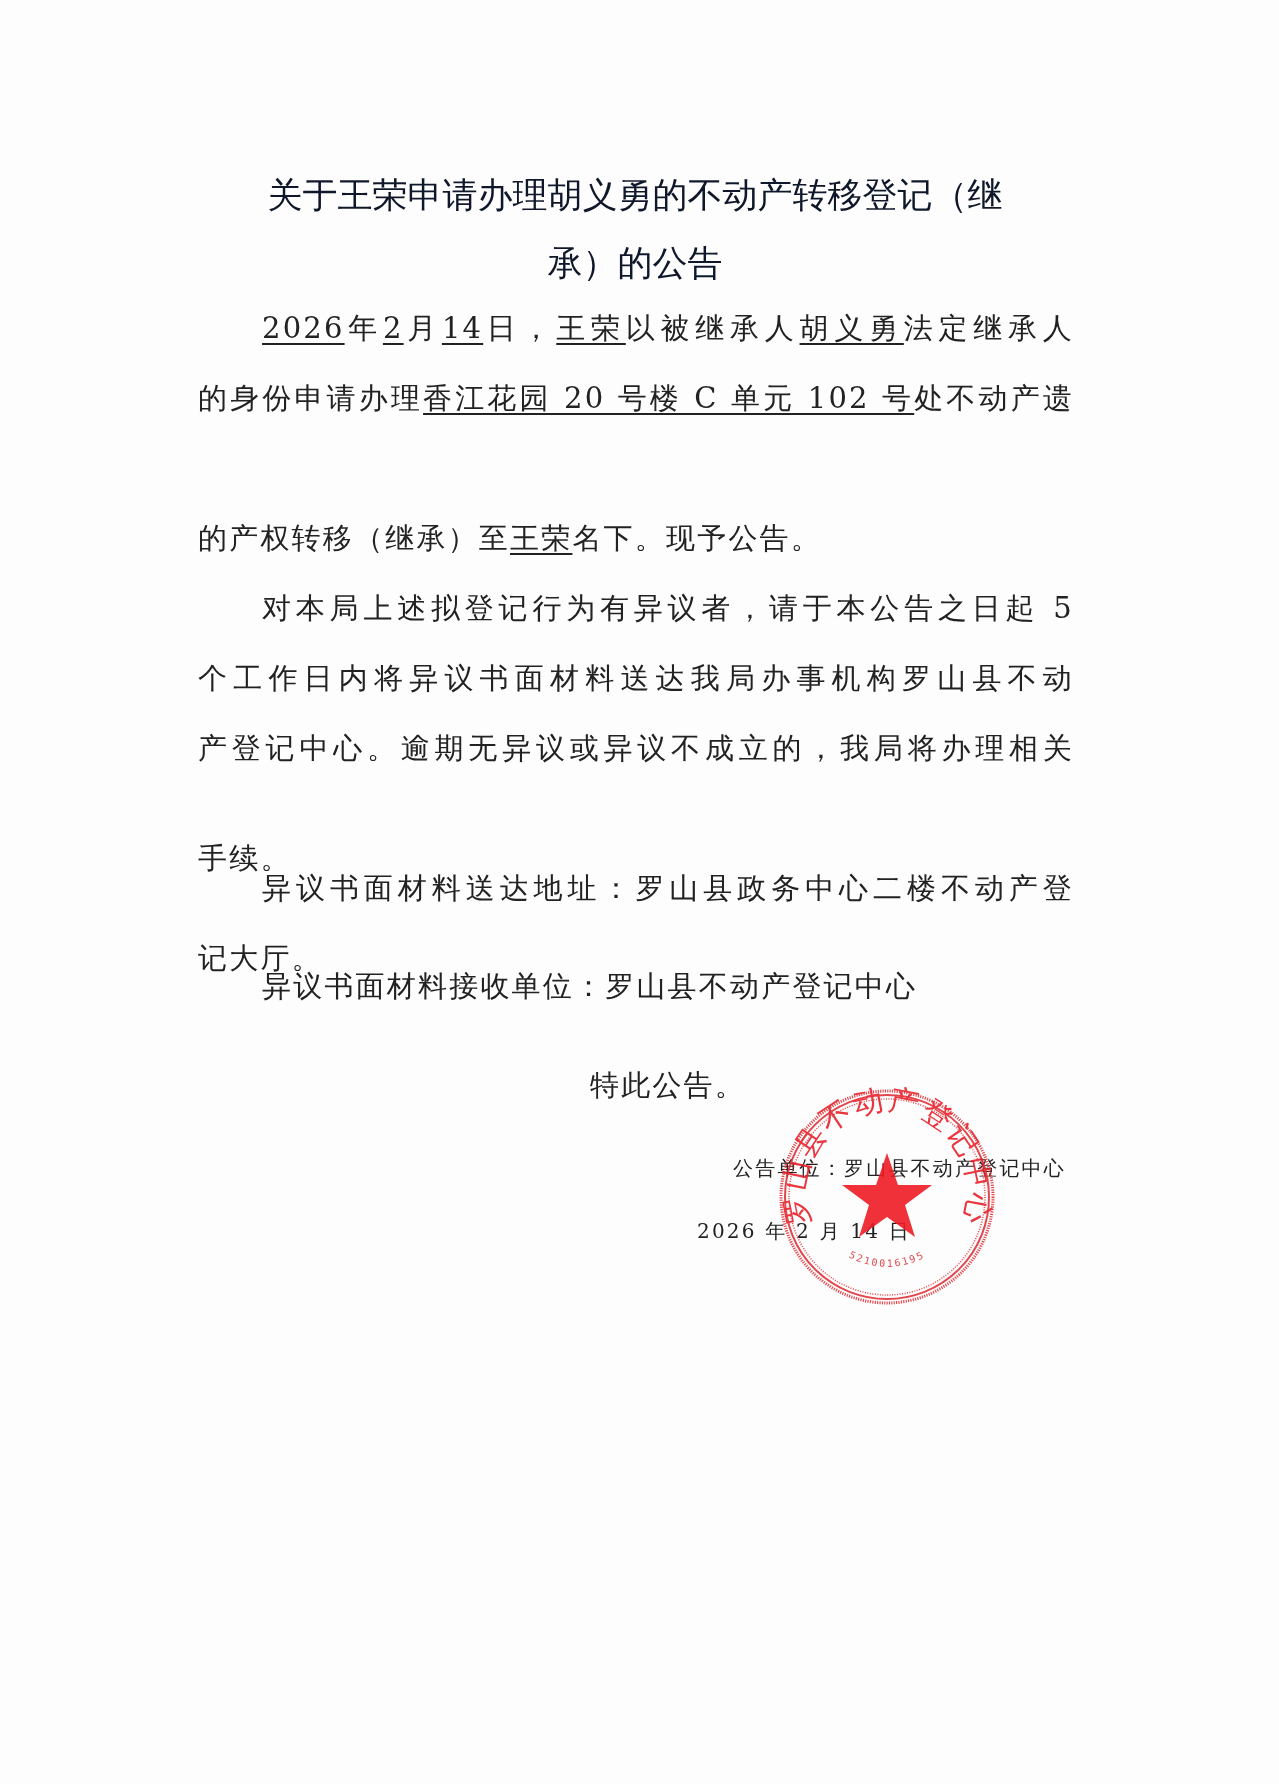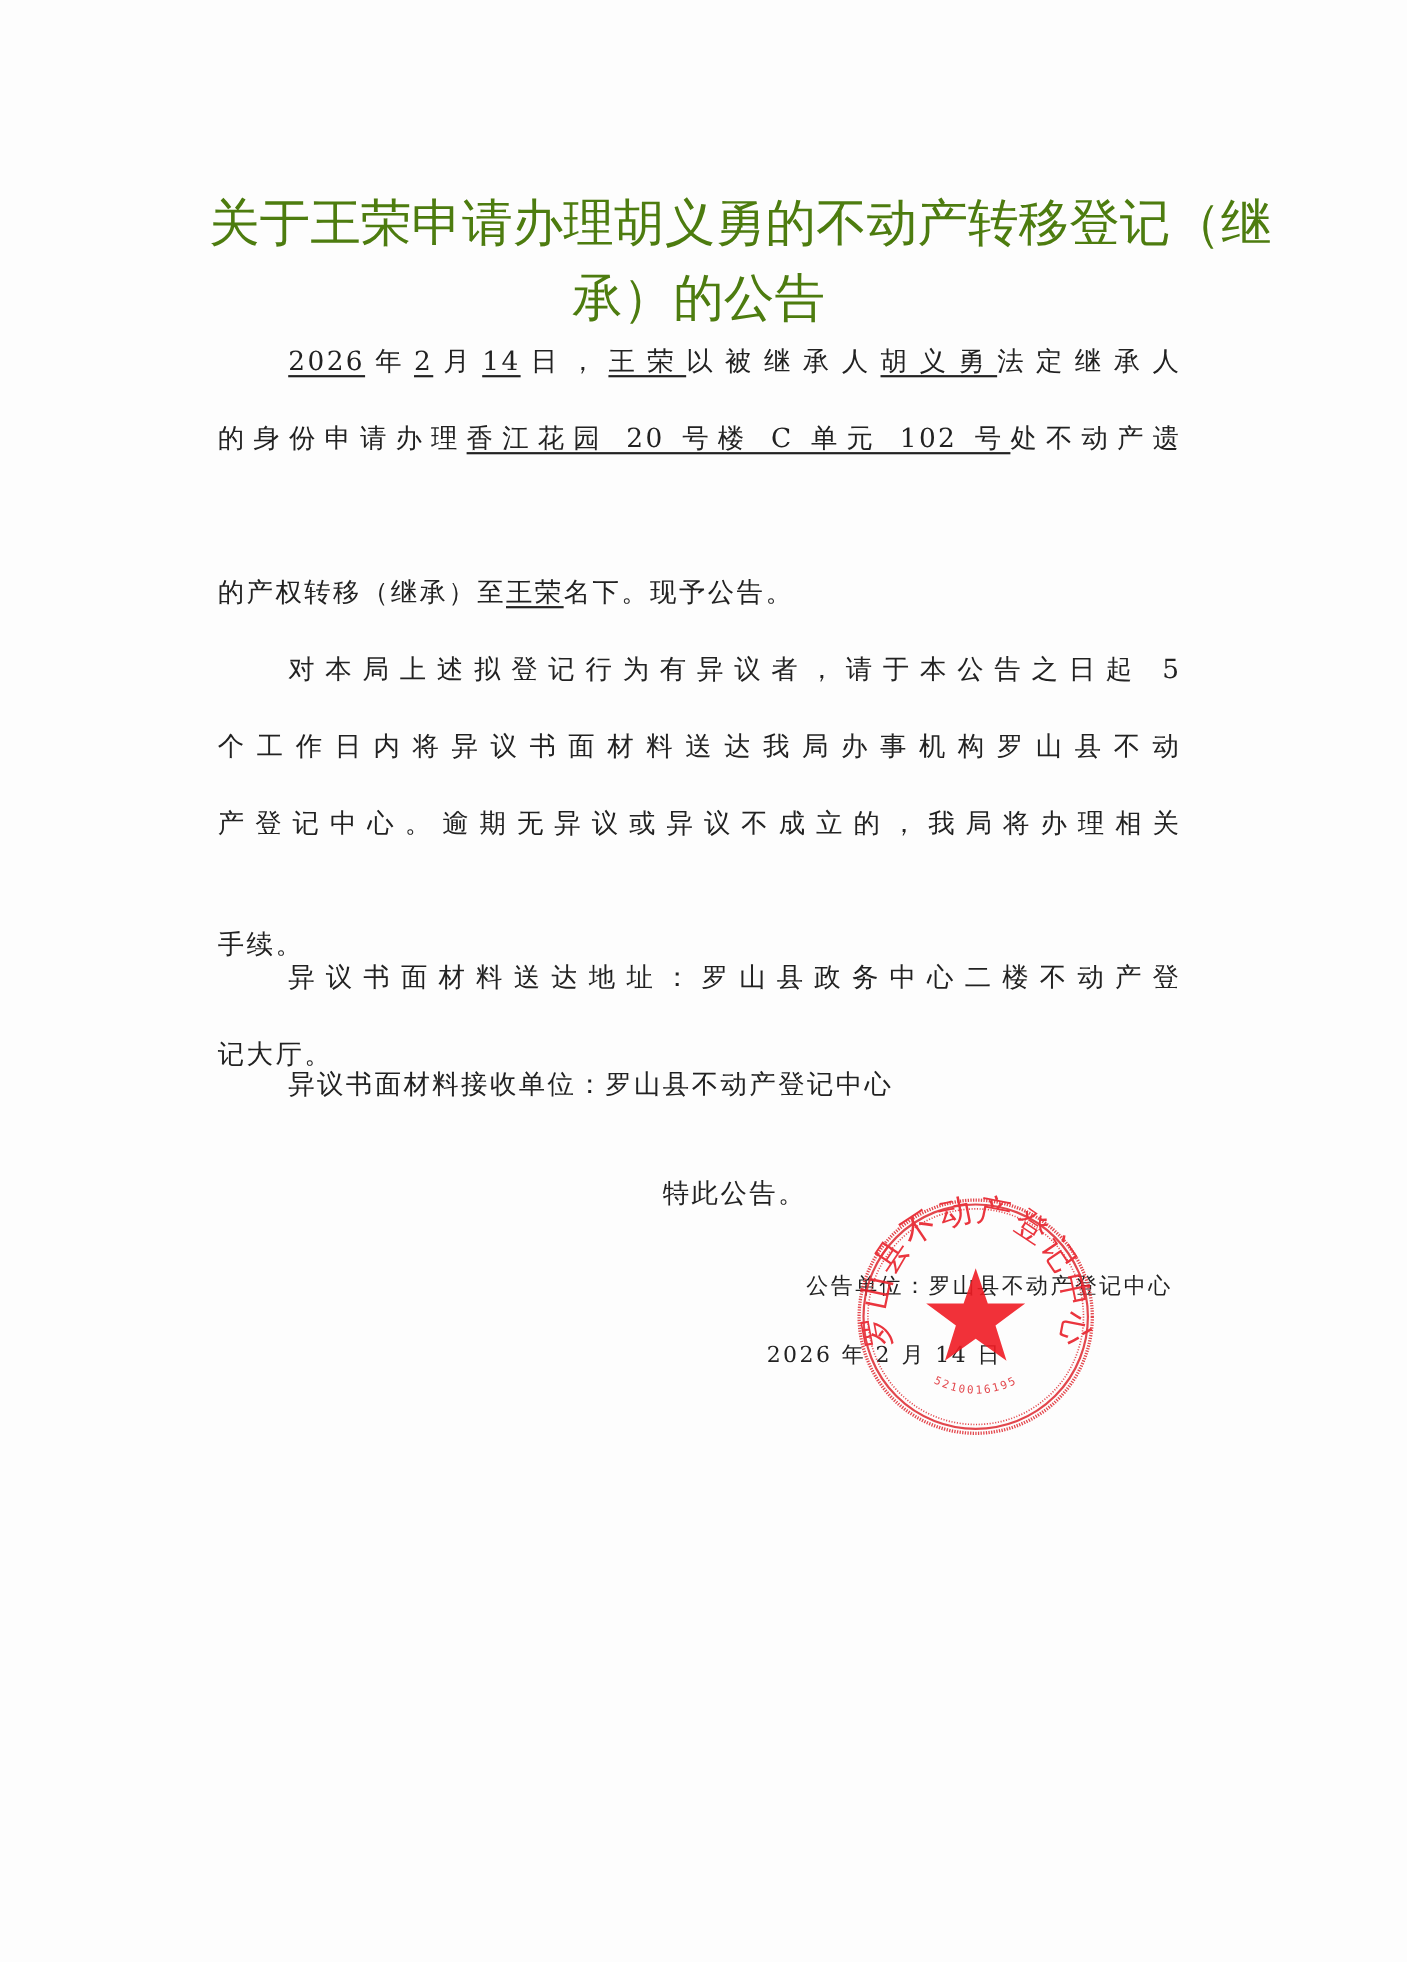--- a/index.html
+++ b/index.html
@@ -6,27 +6,27 @@
   body {
     width: 1279px; height: 1784px; position: relative; overflow: hidden;
     background: #fdfdfd;
     font-family: "DejaVu Serif", "Liberation Serif", serif;
     color: #1e1e1e;
   }
   .page { position: absolute; left: 0; top: 0; width: 1279px; height: 1784px; }
   .title {
     position: absolute; left: 190px; width: 890px; text-align: center;
     font-family: "DejaVu Sans", "Liberation Sans", sans-serif;
-    font-size: 46px; letter-spacing: 0px; color: #4d7c0f; white-space: nowrap;
+    font-size: 35px; letter-spacing: 0px; color: #0f172a; white-space: nowrap;
   }
   .title.l1 { top: 172px; }
   .title.l2 { top: 240px; }
   .line {
     position: absolute; left: 198px; width: 876px; white-space: nowrap;
-    font-size: 24px; letter-spacing: 2.2px; color: #222; line-height: 40px;
+    font-size: 29px; letter-spacing: 2.2px; color: #222; line-height: 40px;
   }
   .indent { left: 262px; width: 812px; }
   .justify { text-align: justify; text-align-last: justify; }
   u { text-decoration: underline; text-underline-offset: 5px; text-decoration-thickness: 1.5px; }
   .sig {
     position: absolute; white-space: nowrap; font-size: 20px; letter-spacing: 2.2px; color: #222;
   }
   .seal {
     position: absolute; left: 775px; top: 1085px; width: 224px; height: 224px;
     pointer-events: none; opacity: 0.9;

